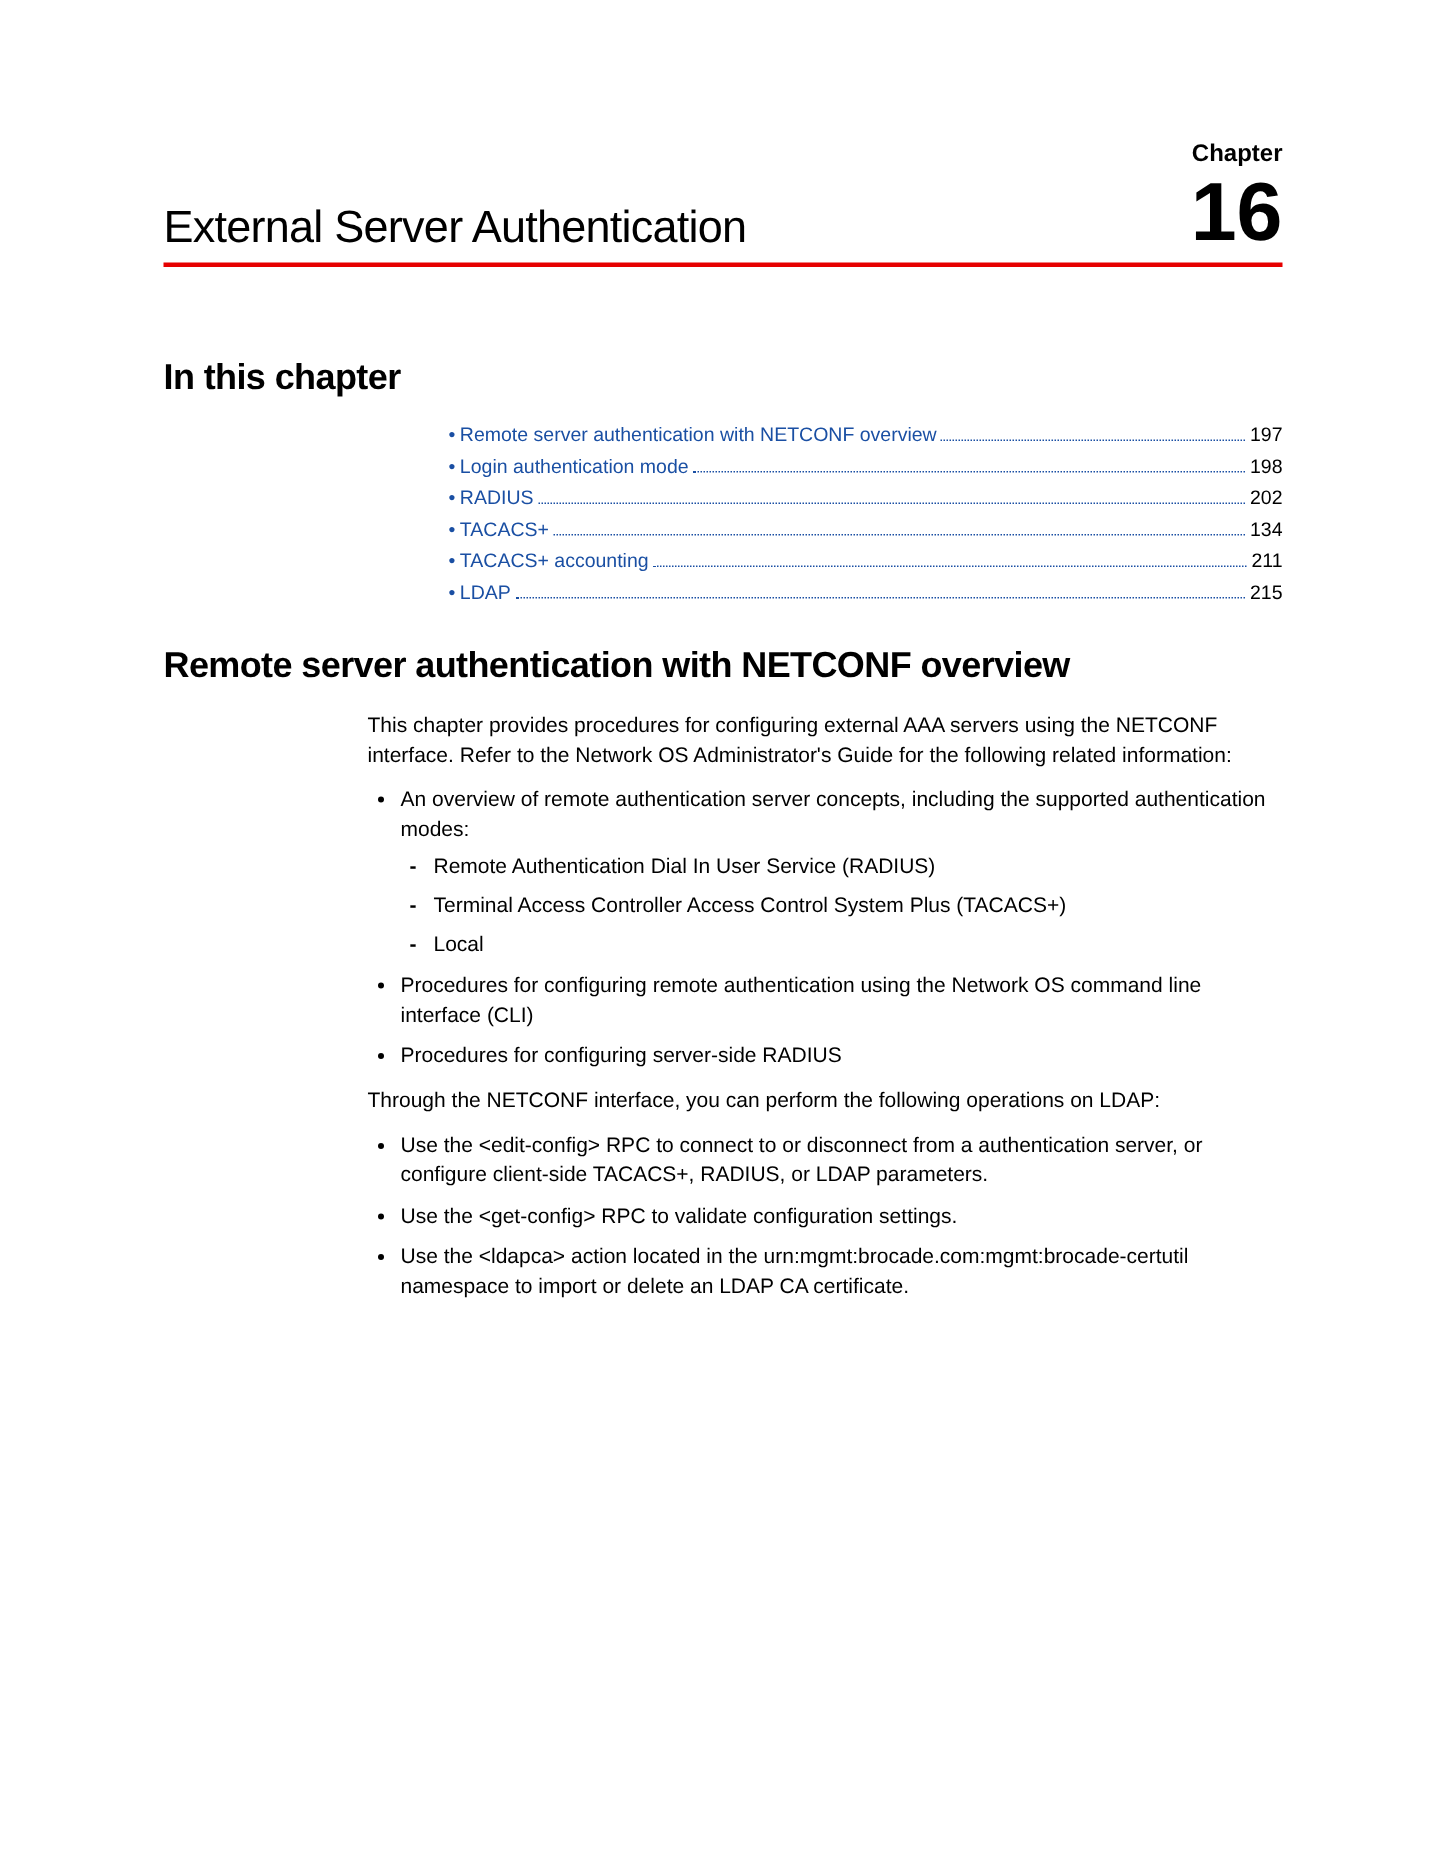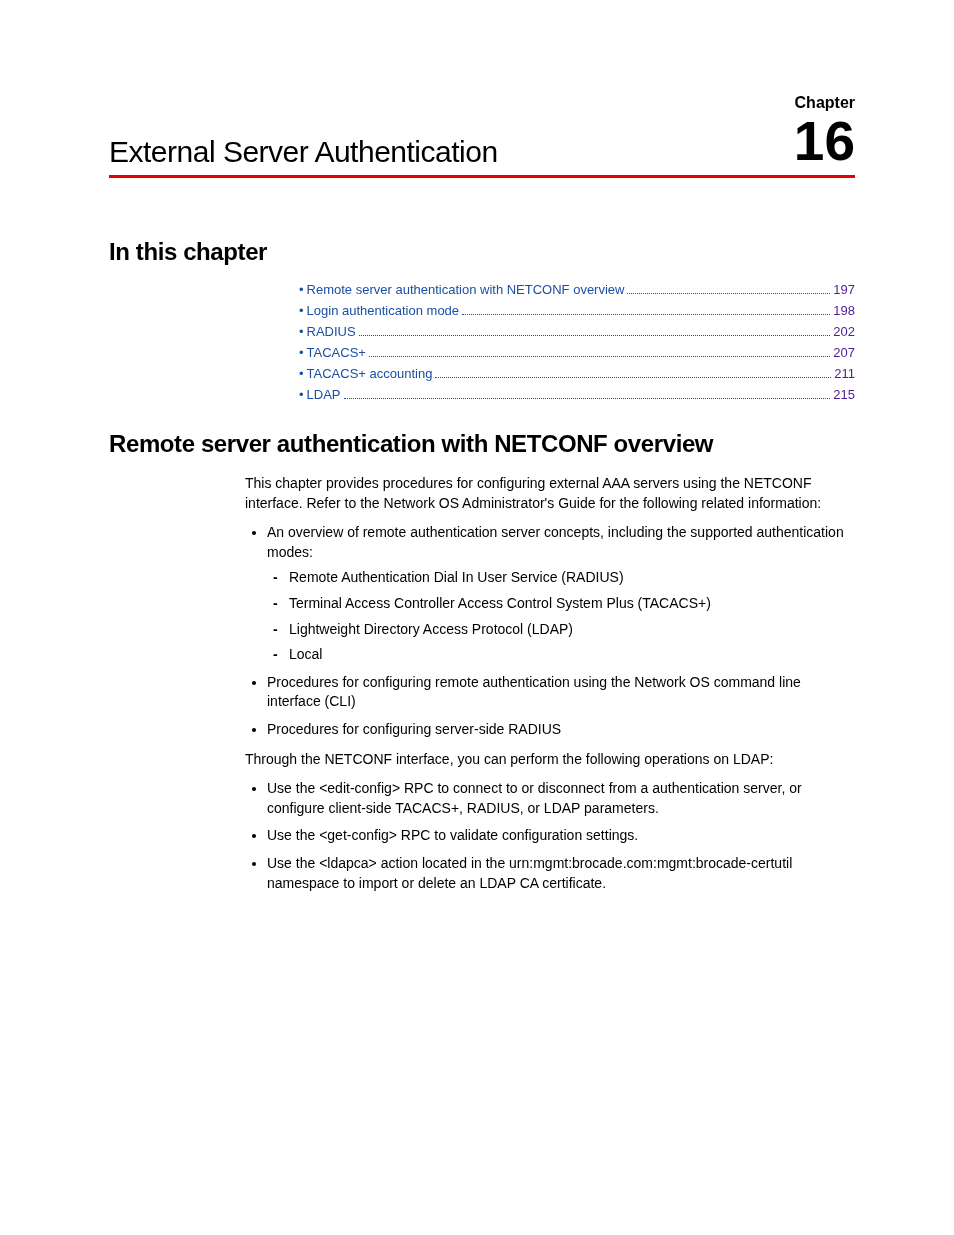--- a/index.html
+++ b/index.html
@@ -80,21 +80,21 @@
     white-space: nowrap;
   }
   .toc-dots {
     flex: 1;
     border-bottom: 1px dotted #1a4fa3;
     margin: 0 3px 3px 3px;
     min-width: 10px;
     height: 0.8em;
   }
   .toc-page {
-    color: #4c1d95;
+    color: #000000;
     white-space: nowrap;
   }
   .body-block {
     margin-left: 136px;
     line-height: 1.4;
   }
   .para {
     margin: 0 0 10px 0;
   }
   .italic {
@@ -153,21 +153,21 @@
     <div class="toc-row">
       <span class="toc-bullet">•</span>
       <span class="toc-link">RADIUS</span>
       <span class="toc-dots"></span>
       <span class="toc-page">202</span>
     </div>
     <div class="toc-row">
       <span class="toc-bullet">•</span>
       <span class="toc-link">TACACS+</span>
       <span class="toc-dots"></span>
-      <span class="toc-page">207</span>
+      <span class="toc-page">134</span>
     </div>
     <div class="toc-row">
       <span class="toc-bullet">•</span>
       <span class="toc-link">TACACS+ accounting</span>
       <span class="toc-dots"></span>
       <span class="toc-page">211</span>
     </div>
     <div class="toc-row">
       <span class="toc-bullet">•</span>
       <span class="toc-link">LDAP</span>
@@ -182,21 +182,20 @@
     <p class="para">
       <span>This chapter provides procedures for configuring external AAA servers using the NETCONF interface. Refer to the </span><span class="italic">Network OS Administrator's Guide</span><span> for the following related information:</span>
     </p>
 
     <ul class="bullets">
       <li>
         <span>An overview of remote authentication server concepts, including the supported authentication modes:</span>
         <ul class="dashes">
           <li>Remote Authentication Dial In User Service  (RADIUS)</li>
           <li>Terminal Access Controller Access Control System Plus (TACACS+)</li>
-          <li>Lightweight Directory Access Protocol (LDAP)</li>
           <li>Local</li>
         </ul>
       </li>
       <li>Procedures for configuring remote authentication using the Network OS command line interface (CLI)</li>
       <li>Procedures for configuring server-side RADIUS</li>
     </ul>
 
     <p class="para">Through the NETCONF interface, you can perform the following operations on LDAP:</p>
 
     <ul class="bullets">

